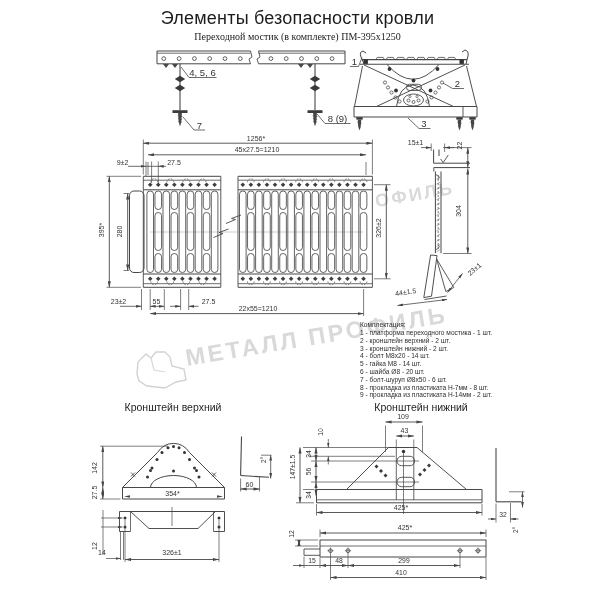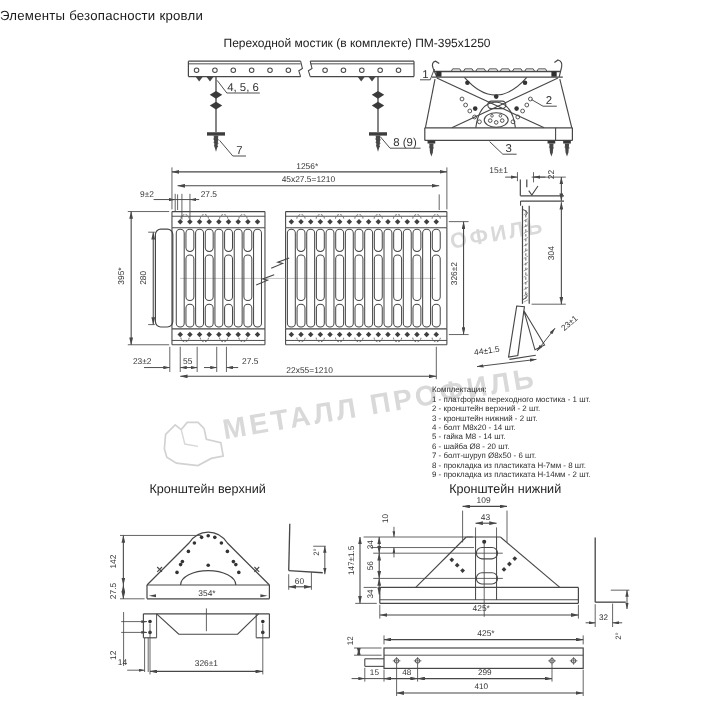--- a/index.html
+++ b/index.html
@@ -1,19 +1,19 @@
 <!DOCTYPE html>
 <html lang="ru"><head>
 <meta charset="utf-8">
 <title>Элементы безопасности кровли</title>
 <style>
 html,body{margin:0;padding:0;background:#ffffff;width:600px;height:600px;overflow:hidden;}
 body{font-family:"Liberation Sans", sans-serif;position:relative;}
-.title{position:absolute;left:0;top:8px;width:595px;font-size:11px;color:#1c1c1c;letter-spacing:0.2px;}
-.subtitle{position:absolute;left:0;top:31px;width:595px;text-align:center;font-size:10px;color:#222;}
+.title{position:absolute;left:0;top:8px;width:595px;text-align:center;font-size:18px;color:#1c1c1c;letter-spacing:0.2px;}
+.subtitle{position:absolute;left:0;top:31px;width:595px;text-align:center;font-size:10px;color:#222;font-family:Liberation Serif, serif;}
 svg{position:absolute;left:0;top:0;}
 </style>
 </head>
 <body>
 <div class="title">Элементы безопасности кровли</div>
 <div class="subtitle">Переходной мостик (в комплекте) ПМ-395х1250</div>
 <svg width="600" height="600" viewBox="0 0 600 600" font-family="Liberation Sans, sans-serif">
 <defs>
 <marker id="ar" viewBox="0 0 6 3" refX="5.8" refY="1.5" markerWidth="7" markerHeight="3.5" orient="auto-start-reverse">
 <path d="M0,0 L6,1.5 L0,3 z" fill="#474747"></path>

